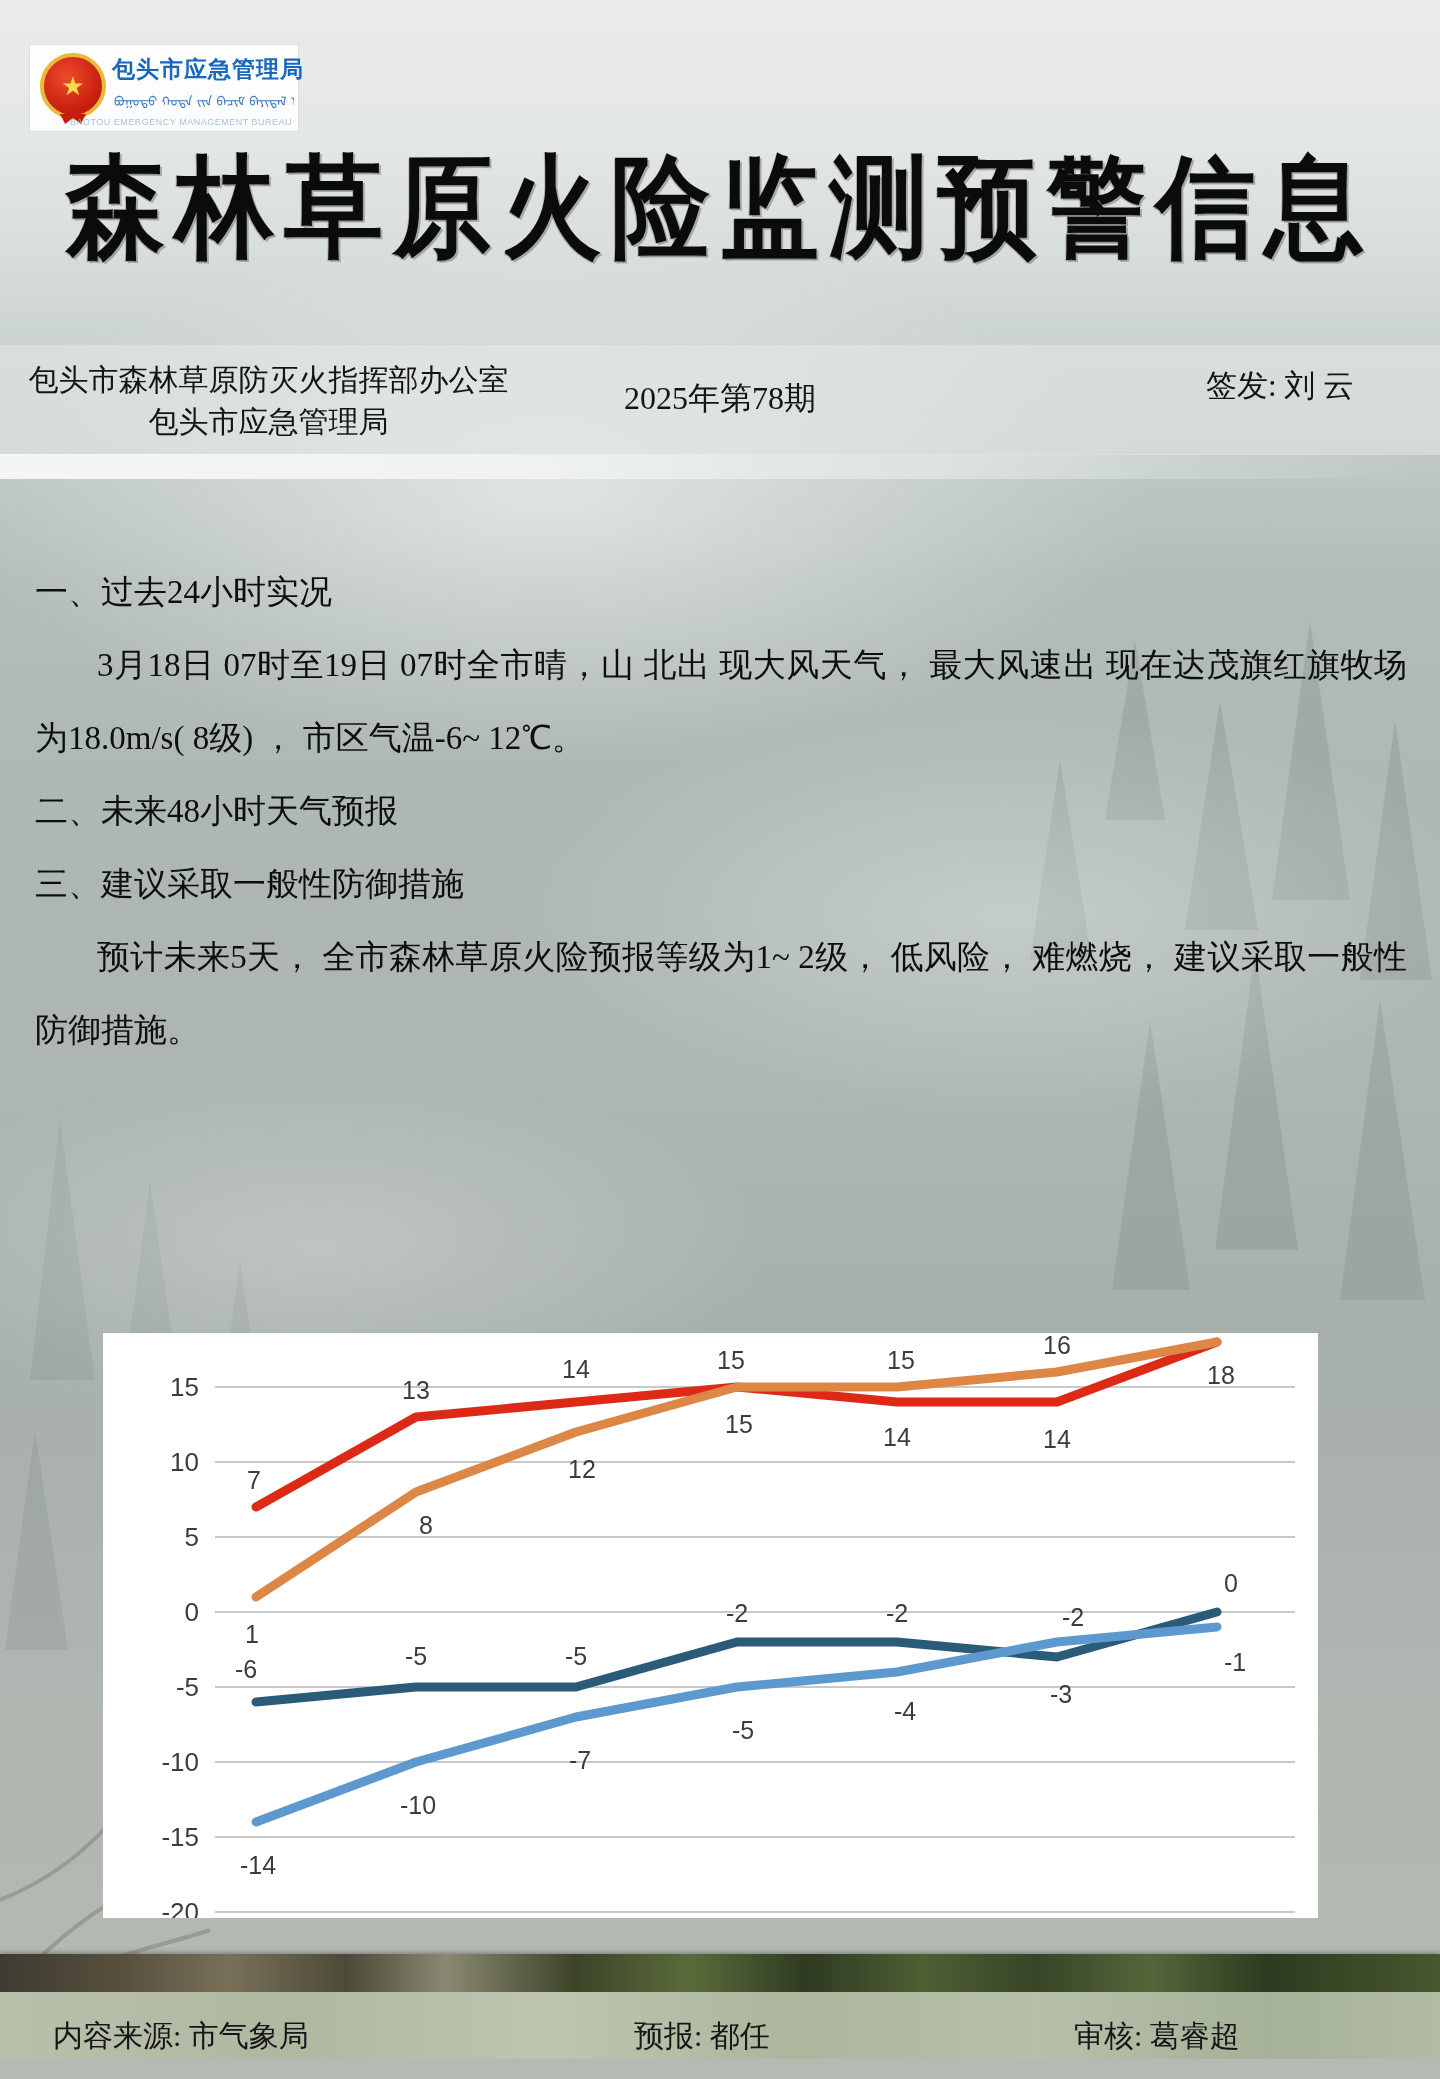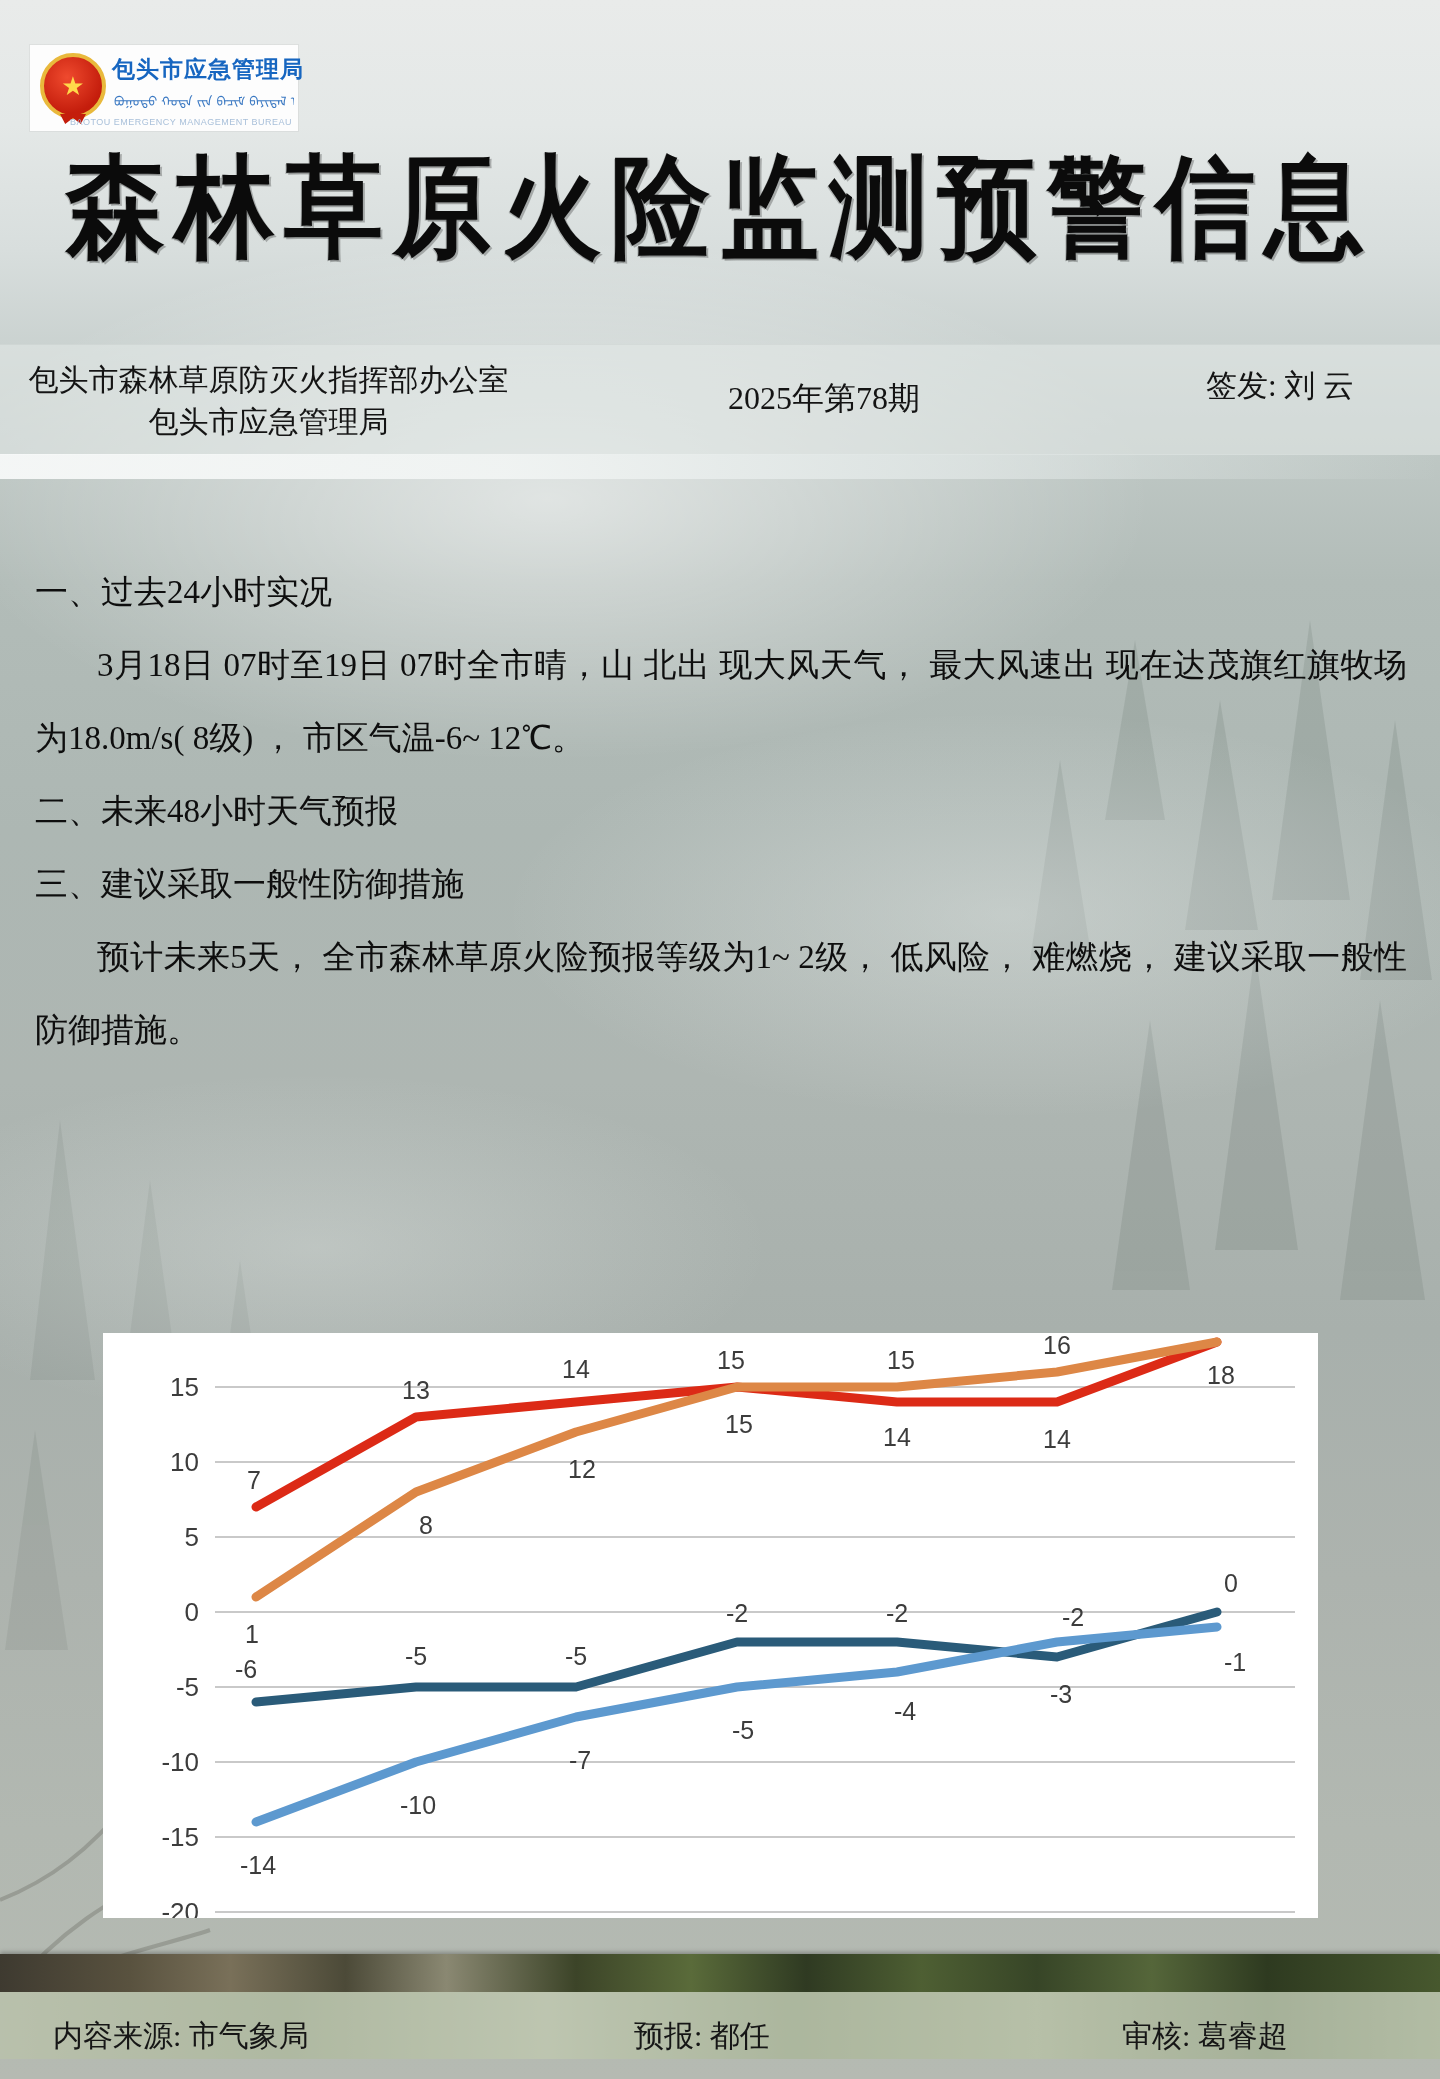--- a/index.html
+++ b/index.html
@@ -36,21 +36,21 @@
   
   .main-title{position:absolute;left:0;top:142px;width:1440px;text-align:center;
     font-size:99px;font-weight:900;letter-spacing:10px;color:#0b0b0b;white-space:nowrap;
     text-shadow:2px 2px 0 rgba(0,0,0,.25), -1px 1px 0 rgba(0,0,0,.2);
     transform:scaleY(1.12);}
   
   .masthead{position:absolute;left:0;top:344px;width:1440px;height:110px;
     background:rgba(228,233,232,0.55);border-top:1px solid rgba(0,0,0,.04);}
   .issuer{position:absolute;left:16px;top:14px;width:505px;text-align:center;
     font-size:30px;line-height:42px;color:#141414;}
-  .issue-number{position:absolute;left:520px;top:32px;width:400px;text-align:right;
+  .issue-number{position:absolute;left:520px;top:32px;width:400px;text-align:center;
     font-size:32px;color:#141414;}
   .signer{position:absolute;right:86px;top:20px;font-size:31px;color:#141414;white-space:nowrap;}
   .shine{position:absolute;left:0;top:454px;width:1440px;height:25px;
     background:linear-gradient(90deg,#fdfefe 0%,#f3f6f5 35%,#e2e8e7 60%,rgba(226,232,231,0) 100%);
     opacity:.85;}
   
   .body-text{position:absolute;left:35px;top:556px;width:1372px;
     font-size:33px;line-height:73px;color:#0e0e0e;text-align:justify;}
   .body-text p{margin:0;}
   .body-text p.para{text-indent:62px;}
@@ -59,21 +59,21 @@
   .chart-panel svg{display:block;}
   
   .rock-band{position:absolute;left:0;top:1954px;width:1440px;height:38px;
     background:linear-gradient(90deg,#3e3a30 0%,#59523f 9%,#797059 16%,#4c4a38 24%,#8a8872 31%,
       #3c4428 40%,#5a6b3a 48%,#2f3a22 56%,#4e5f33 64%,#374527 72%,#55663a 80%,#2e3a20 88%,#47582e 100%);
     box-shadow:0 -2px 4px rgba(0,0,0,.25);}
   .footer-photo{position:absolute;left:0;top:1992px;width:1440px;height:67px;
     background:linear-gradient(90deg,#8b9573 0%,#76855c 20%,#95a07c 38%,#6f8054 55%,#87946a 72%,#62744a 88%,#7d8c62 100%);}
   .footer-overlay{position:absolute;inset:0;background:rgba(223,227,218,0.55);}
   .footer-item{position:absolute;top:24px;font-size:30px;color:#161616;white-space:nowrap;}
-  .fi-source{left:53px;} .fi-forecast{left:634px;} .fi-review{left:1074px;margin-left:48px;}
+  .fi-source{left:53px;} .fi-forecast{left:634px;} .fi-review{left:1074px;}
 </style>
 </head>
 <body>
 
 <div class="page">
 
   <svg class="forest" viewBox="0 0 1440 2079" aria-hidden="true">
     <g fill="#44524a" opacity="0.13">
       <polygon points="1135,640 1105,820 1165,820"></polygon>
       <polygon points="1220,700 1185,930 1258,930"></polygon>

